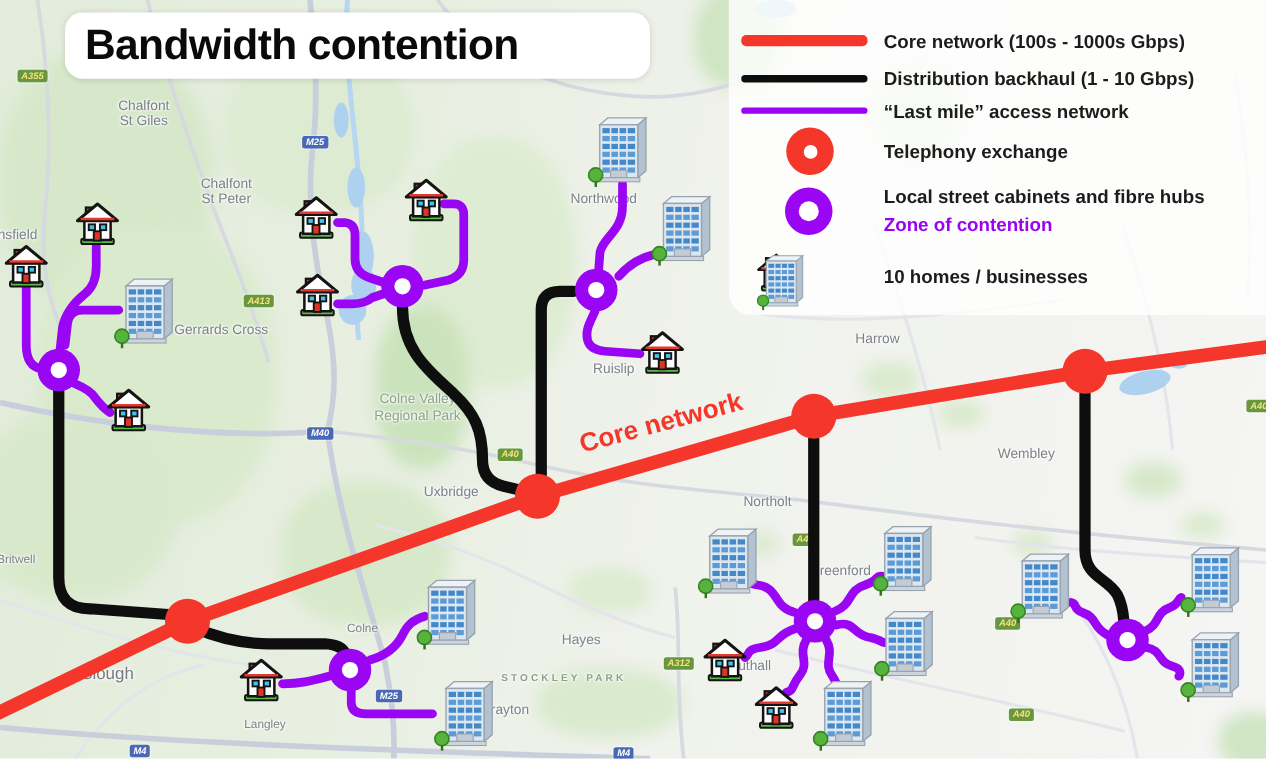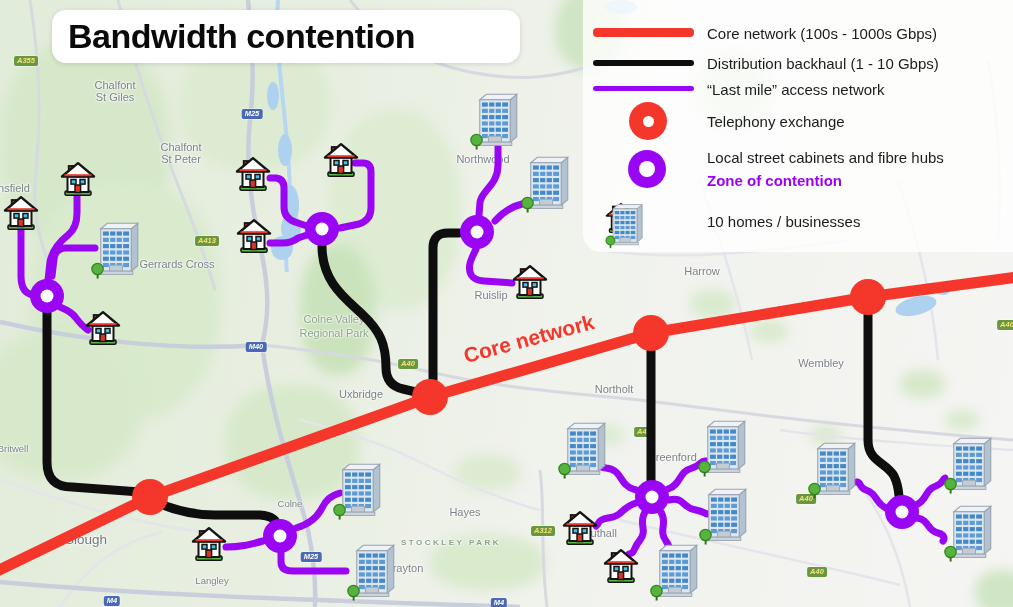--- a/index.html
+++ b/index.html
@@ -27,21 +27,21 @@
   
   #title-pill{position:absolute;left:52px;top:10px;width:468px;height:53px;z-index:5;
     background:#ffffff;border-radius:14px;box-shadow:0 1px 5px rgba(0,0,0,.13);}
   #title-pill h1{margin:0;padding:0 0 0 16px;line-height:52px;font-size:34px;color:#0a0a0a;
     letter-spacing:-.5px;font-weight:bold;}
   
   #legend{position:absolute;left:583px;top:0;width:430px;height:252px;z-index:5;
     background:rgba(255,255,255,.8);border-radius:0 0 0 18px;}
   .lg-abs{position:absolute;}
   .lg-bar{left:10px;width:101px;}
-  .lg-label{left:124px;font-size:15px;color:#1c1c1c;white-space:nowrap;}
+  .lg-label{left:124px;font-size:15px;color:#1c1c1c;white-space:nowrap;font-weight:bold;}
   .donut{border-radius:50%;}
   .donut .hole{position:absolute;background:#fff;border-radius:50%;}
 </style>
 </head>
 <body>
 
 <div id="stage">
 
   <div class="blob" style="left:0;top:40px;width:170px;height:210px;background:#d6e8c9;"></div>
   <div class="blob" style="left:30px;top:180px;width:190px;height:240px;background:#d9eacd;"></div>
@@ -114,21 +114,21 @@
       <div class="maplabel small" style="left: 290px; top: 503px;">Colne</div>
       <div class="maplabel town" style="left: 404px; top: 568px;">Drayton</div>
       <div class="maplabel town" style="left: 361px; top: 394px;">Uxbridge</div>
       <div class="maplabel park" style="left: 334px; top: 319px;">Colne Valley</div>
       <div class="maplabel park" style="left: 334px; top: 333px;">Regional Park</div>
       <div class="maplabel town" style="left: 465px; top: 512px;">Hayes</div>
       <div class="maplabel park-sp" style="left: 451px; top: 542px;">STOCKLEY PARK</div>
       <div class="maplabel town" style="left: 483px; top: 159px;">Northwood</div>
       <div class="maplabel town" style="left: 491px; top: 295px;">Ruislip</div>
       <div class="maplabel town" style="left: 686px; top: 271px; margin-left: 16px;">Harrow</div>
-      <div class="maplabel town" style="left: 614px; top: 389px;">Northolt</div>
+      <div class="maplabel town" style="left: 614px; top: 402px;">Northolt</div>
       <div class="maplabel town" style="left: 672px; top: 457px;">Greenford</div>
       <div class="maplabel town" style="left: 597px; top: 533px;">Southall</div>
       <div class="maplabel town" style="left: 821px; top: 363px;">Wembley</div>
     </div>
   <div id="badges">
       <div class="badge a" style="left: 26px; top: 61px;">A355</div>
       <div class="badge m" style="left: 252px; top: 114px;">M25</div>
       <div class="badge a" style="left: 207px; top: 241px;">A413</div>
       <div class="badge m" style="left: 256px; top: 347px;">M40</div>
       <div class="badge a" style="left: 408px; top: 364px;">A40</div>

